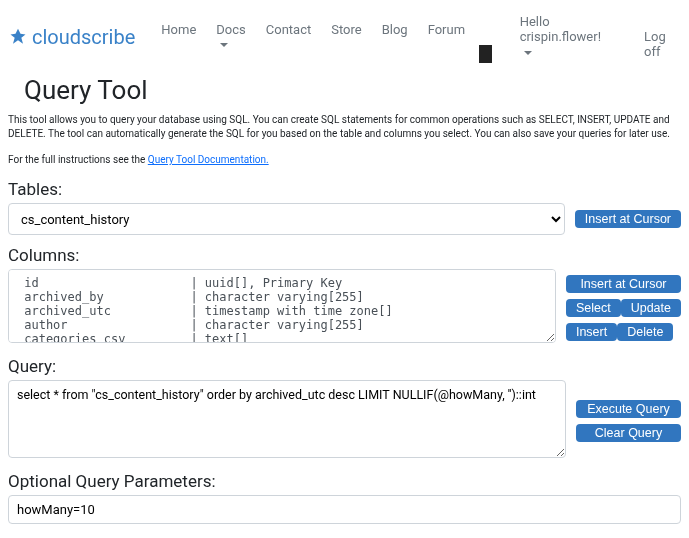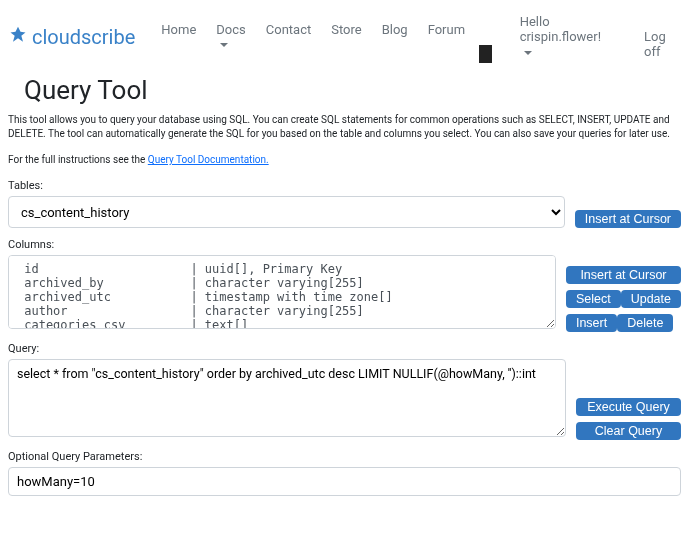--- a/index.html
+++ b/index.html
@@ -1,29 +1,29 @@
 <!DOCTYPE html>
 <html><head>
 <meta charset="utf-8">
 <style>
 *{box-sizing:border-box;margin:0;padding:0}
 body{font-family:-apple-system,BlinkMacSystemFont,"Segoe UI",Roboto,sans-serif;font-size:13px;color:#212529;background:#fff;padding:4px 8px}
 .navbar{display:flex;align-items:center;padding:6px 0;gap:6px}
-.brand{display:flex;align-items:flex-start;gap:4px;color:#3a82c8;font-size:20px;font-weight:400;text-decoration:none}
+.brand{display:flex;align-items:center;gap:4px;color:#3a82c8;font-size:20px;font-weight:400;text-decoration:none}
 .brand-icon{width:20px;height:20px}
 .nav-links{display:flex;gap:4px;margin-left:12px}
 .nav-link{color:#6c757d;text-decoration:none;padding:4px 8px;font-size:13px}
 .nav-right{margin-left:auto;display:flex;align-items:flex-end;gap:20px}
 .avatar{width:18px;height:18px;background:#222;display:inline-block}
 .dropdown-caret::after{content:"";display:inline-block;border-top:4px solid;border-right:4px solid transparent;border-left:4px solid transparent;margin-left:4px;vertical-align:middle}
 h1{font-size:26px;font-weight:400;color:#212529;margin:6px 16px 8px}
 .desc{font-size:10px;color:#212529;margin-bottom:12px;line-height:1.4}
 .desc a{color:#0d6efd;text-decoration:underline}
-.label{font-size:11px;color:#212529;margin-bottom:4px;margin-top:10px}
-.row{display:flex;gap:10px;align-items:flex-end}
+.label{font-size:17px;color:#212529;margin-bottom:4px;margin-top:10px}
+.row{display:flex;gap:10px;align-items:center}
 .main-col{flex:1}
 .btn-col{display:flex;flex-direction:column;gap:6px;min-width:105px}
 .btn-row{display:flex;}
 select,input[type=text],textarea{width:100%;border:1px solid #ced4da;border-radius:4px;padding:6px 8px;font-size:13px;font-family:inherit;background:#fff}
 select{height:32px}
 textarea{resize:vertical}
 .columns-box{font-family:Menlo,Consolas,monospace;font-size:12px;height:74px;overflow-y:scroll;white-space:pre;color:#495057}
 .query-box{height:78px;font-size:12.5px}
 .btn{background:#3176bf;color:#fff;border:none;border-radius:4px;padding:2px 10px;font-size:12.5px;cursor:pointer;white-space:nowrap}
 </style>

